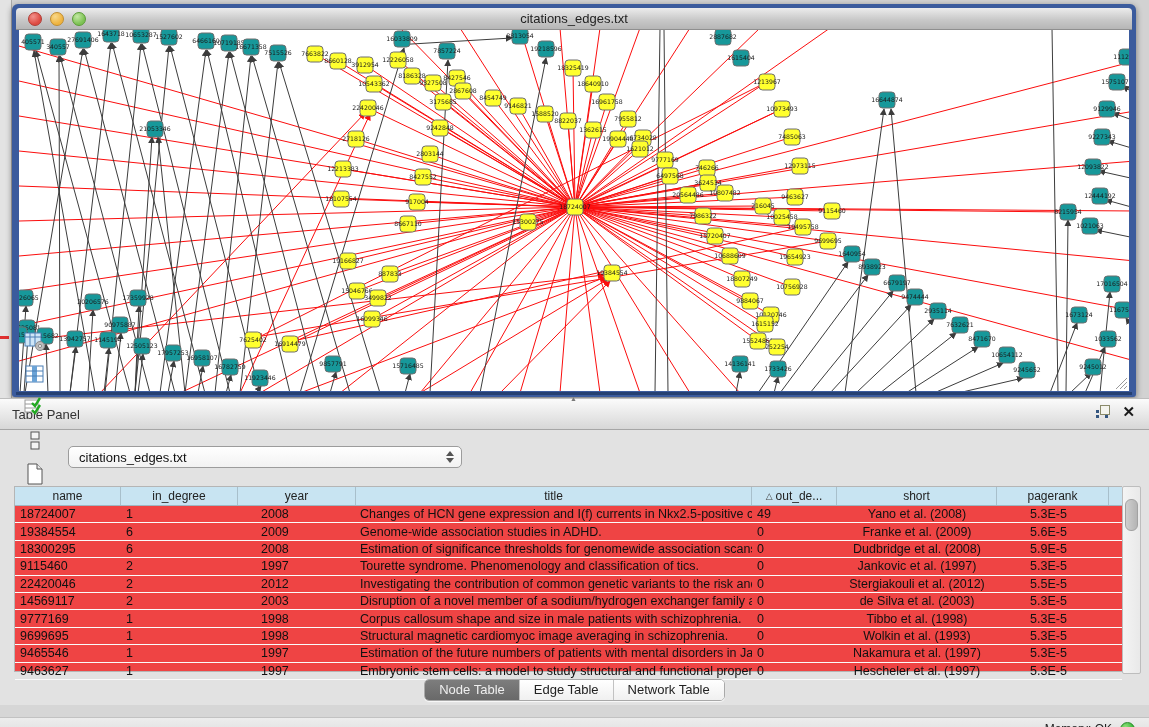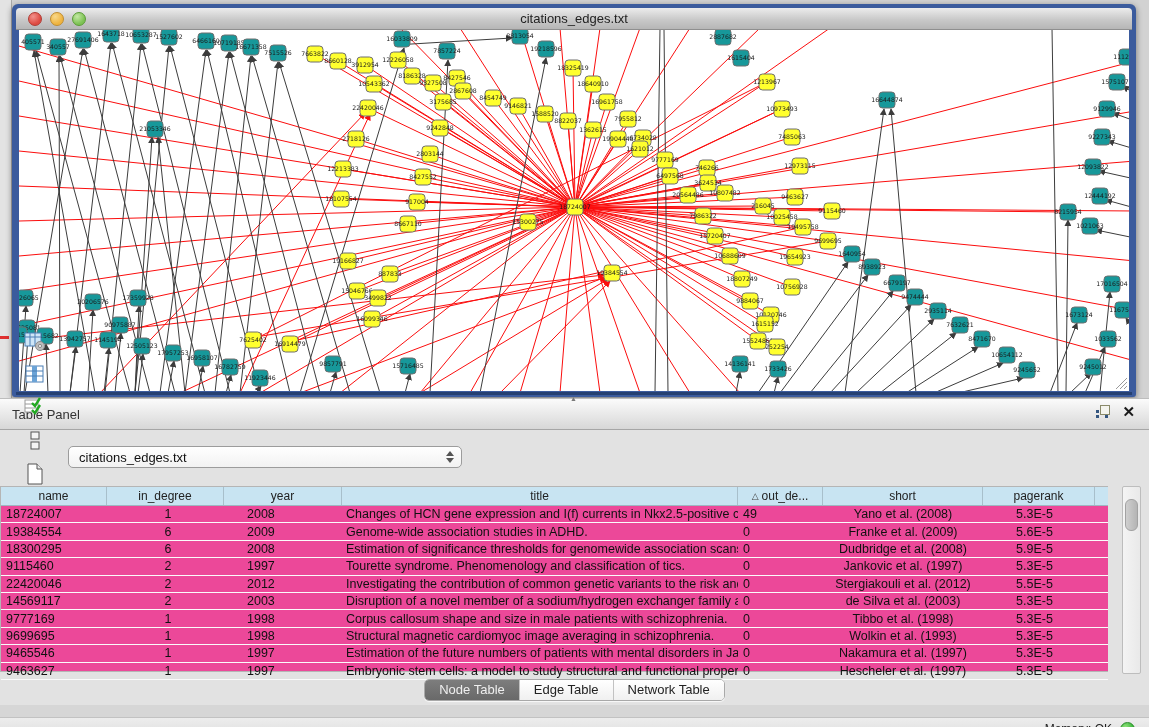--- a/index.html
+++ b/index.html
@@ -40,28 +40,28 @@
   .tb-icons{display:flex;align-items:center;gap:11px;margin-left:24px;flex-direction:column;}
   .tb-icon{width:22px;height:22px;display:flex;align-items:center;justify-content:center;}
   .fx-icon{font-family:"Liberation Serif",serif;font-style:italic;font-size:14px;font-weight:bold;color:#222;}
   .net-select{margin-left:22px;width:394px;height:22px;background:linear-gradient(#ffffff,#f2f2f2);
       border:1px solid #9c9c9c;border-radius:5px;display:flex;align-items:center;position:relative;
       font-size:13px;color:#111;padding-left:10px;box-sizing:border-box;}
   .stepper{position:absolute;right:7px;top:4px;display:flex;flex-direction:column;gap:2px;}
   .stepper .up{width:0;height:0;border-left:4px solid transparent;border-right:4px solid transparent;border-bottom:5px solid #555;}
   .stepper .dn{width:0;height:0;border-left:4px solid transparent;border-right:4px solid transparent;border-top:5px solid #555;}
   
-  .tp-table{position:absolute;left:0;top:88px;width:1107px;height:184px;background:#ec4899;
+  .tp-table{position:absolute;left:14px;top:88px;width:1107px;height:184px;background:#ef4444;
       border:1px solid #b5b5b5;border-right:none;}
   .t-head{display:flex;height:18px;background:#c8e4f2;border-bottom:1px solid #9fb6c2;}
   .t-head .cell{border-right:1px solid #a8bfcb;box-sizing:border-box;display:flex;align-items:center;justify-content:center;
       font-size:12px;color:#222;overflow:hidden;white-space:nowrap;}
   .t-body .row{display:flex;height:16.4px;align-items:center;border-bottom:1px solid #fbfbfb;}
   .t-body .cell{font-size:12.5px;color:#111;box-sizing:border-box;overflow:hidden;white-space:nowrap;padding-left:5px;}
-  .c0{width:106px;} .c1{width:117px;text-align:center;} .c2{width:118px;} .c3{width:396px;} .c4{width:85px;} .c5{width:160px;} .c6{width:112px;}
+  .c0{width:106px;} .c1{width:117px;} .c2{width:118px;} .c3{width:396px;} .c4{width:85px;} .c5{width:160px;} .c6{width:112px;}
   .t-body .c2{padding-left:23px;} .t-body .c3{padding-left:4px;}
   .t-body .c5{text-align:center;padding-left:0;} .t-body .c6{padding-left:33px;}
   .sort-tri{font-size:9px;margin-right:3px;color:#444;}
   .v-scroll{position:absolute;left:1122px;top:88px;width:17px;height:186px;background:linear-gradient(90deg,#f4f4f4,#e9e9e9);
       border:1px solid #bdbdbd;border-radius:2px;}
   .v-thumb{position:absolute;left:2px;top:12px;width:11px;height:30px;background:linear-gradient(90deg,#cfcfcf,#b4b4b4);
       border:1px solid #a2a2a2;border-radius:6px;}
   
   .tab-bar{position:absolute;left:0;top:276px;width:1149px;height:31px;display:flex;justify-content:center;align-items:center;}
   .seg-control{display:flex;height:20px;border:1px solid #a9a9a9;border-radius:5px;overflow:hidden;

